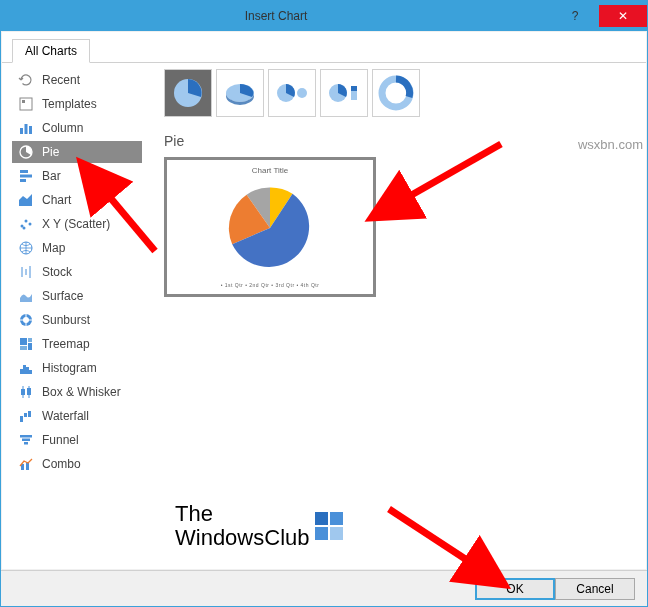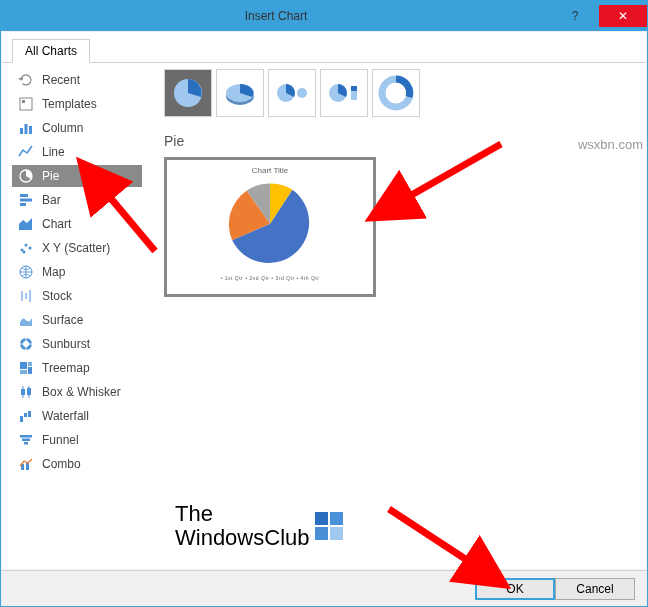--- a/index.html
+++ b/index.html
@@ -34,21 +34,21 @@
   .subtypes { display:flex; gap:4px; margin-bottom:10px; }
   .subtype {
     width:48px; height:48px; border:1px solid #d0d0d0; display:flex; align-items:center; justify-content:center;
     cursor:pointer; background:#fff;
   }
   .subtype.selected { background:#6b6b6b; }
   .subtype svg { width:36px; height:36px; }
   .subtype-label { font-size:14px; color:#555; margin:6px 0 8px 0; }
   .preview {
     width:212px; height:140px; border:3px solid #888; background:#fff;
-    display:flex; flex-direction:column; align-items:center; padding:6px;
+    display:flex; flex-direction:column; align-items:center; padding:6px;justify-content:space-between;
   }
   .preview-title { font-size:8px; color:#666; }
   .preview-pie { margin-top:4px; }
   .preview-legend { font-size:5px; color:#666; margin-top:6px; letter-spacing:0.5px; }
   .footer {
     height:36px; border-top:1px solid #d0d0d0; display:flex; align-items:center; justify-content:flex-end;
     gap:0; padding-right:12px; background:#f0f0f0;
   }
   .btn {
     min-width:80px; height:22px; border:1px solid #a8a8a8; background:#e8e8e8;
@@ -105,28 +105,20 @@
         <div class="sidebar-item">
           <span class="icon">
               <svg viewBox="0 0 16 16">
                 <rect x="2" y="8" width="3" height="6" fill="#4a90d9"></rect>
                 <rect x="6.5" y="4" width="3" height="10" fill="#4a90d9"></rect>
                 <rect x="11" y="6" width="3" height="8" fill="#4a90d9"></rect>
               </svg>
             </span>
           <span>Column</span>
         </div>
-        <div class="sidebar-item">
-          <span class="icon">
-              <svg viewBox="0 0 16 16">
-                <polyline points="1,12 5,6 9,9 14,2" fill="none" stroke="#4a90d9" stroke-width="1.5"></polyline>
-              </svg>
-            </span>
-          <span>Line</span>
-        </div>
         <div class="sidebar-item selected">
           <span class="icon">
               <svg viewBox="0 0 16 16">
                 <circle cx="8" cy="8" r="6" fill="none" stroke="#fff" stroke-width="1.3"></circle>
                 <path d="M8 8 L8 2 A6 6 0 0 1 13 11 Z" fill="#fff"></path>
               </svg>
             </span>
           <span>Pie</span>
         </div>
         <div class="sidebar-item">
@@ -198,20 +190,31 @@
         <div class="sidebar-item">
           <span class="icon">
               <svg viewBox="0 0 16 16">
                 <rect x="2" y="2" width="7" height="7" fill="#4a90d9"></rect>
                 <rect x="10" y="2" width="4" height="4" fill="#7ab0e0"></rect>
                 <rect x="10" y="7" width="4" height="7" fill="#4a90d9"></rect>
                 <rect x="2" y="10" width="7" height="4" fill="#7ab0e0"></rect>
               </svg>
             </span>
           <span>Treemap</span>
+        </div>
+        <div class="sidebar-item">
+          <span class="icon">
+              <svg viewBox="0 0 16 16">
+                <rect x="2" y="9" width="3" height="5" fill="#4a90d9"></rect>
+                <rect x="5" y="5" width="3" height="9" fill="#4a90d9"></rect>
+                <rect x="8" y="7" width="3" height="7" fill="#4a90d9"></rect>
+                <rect x="11" y="10" width="3" height="4" fill="#4a90d9"></rect>
+              </svg>
+            </span>
+          <span>Histogram</span>
         </div>
         <div class="sidebar-item">
           <span class="icon">
               <svg viewBox="0 0 16 16">
                 <line x1="5" y1="2" x2="5" y2="14" stroke="#4a90d9"></line>
                 <rect x="3" y="5" width="4" height="6" fill="#4a90d9"></rect>
                 <line x1="11" y1="2" x2="11" y2="14" stroke="#4a90d9"></line>
                 <rect x="9" y="4" width="4" height="7" fill="#4a90d9"></rect>
               </svg>
             </span>

